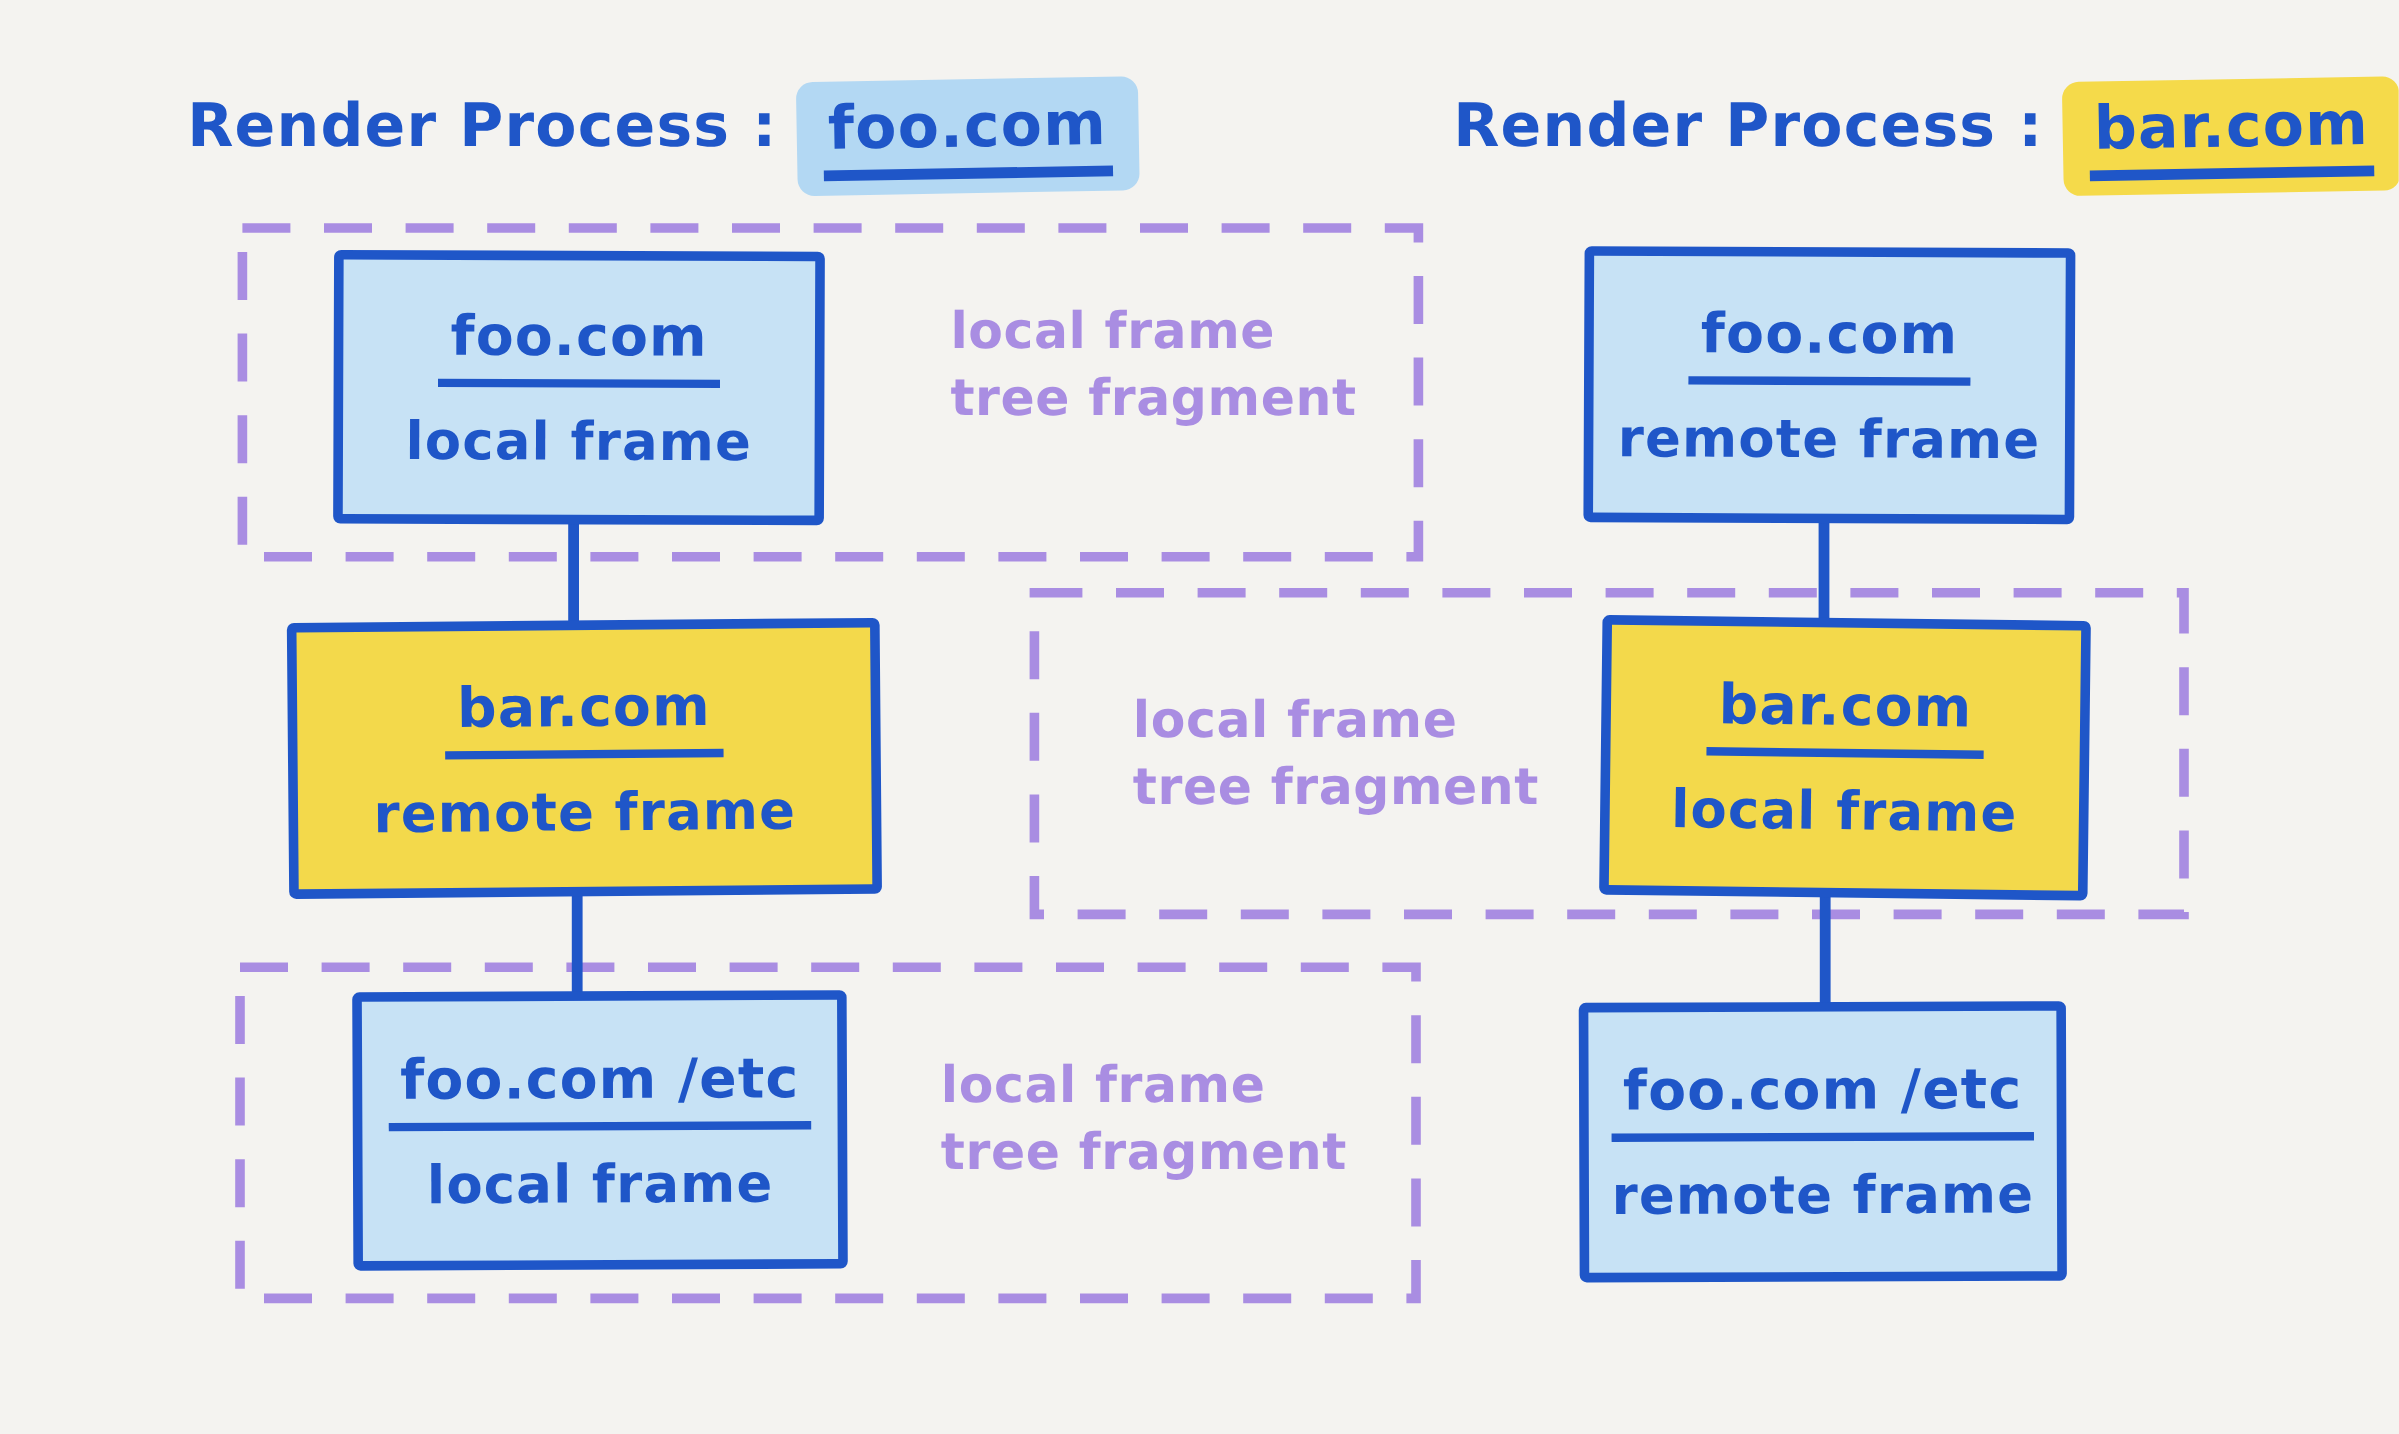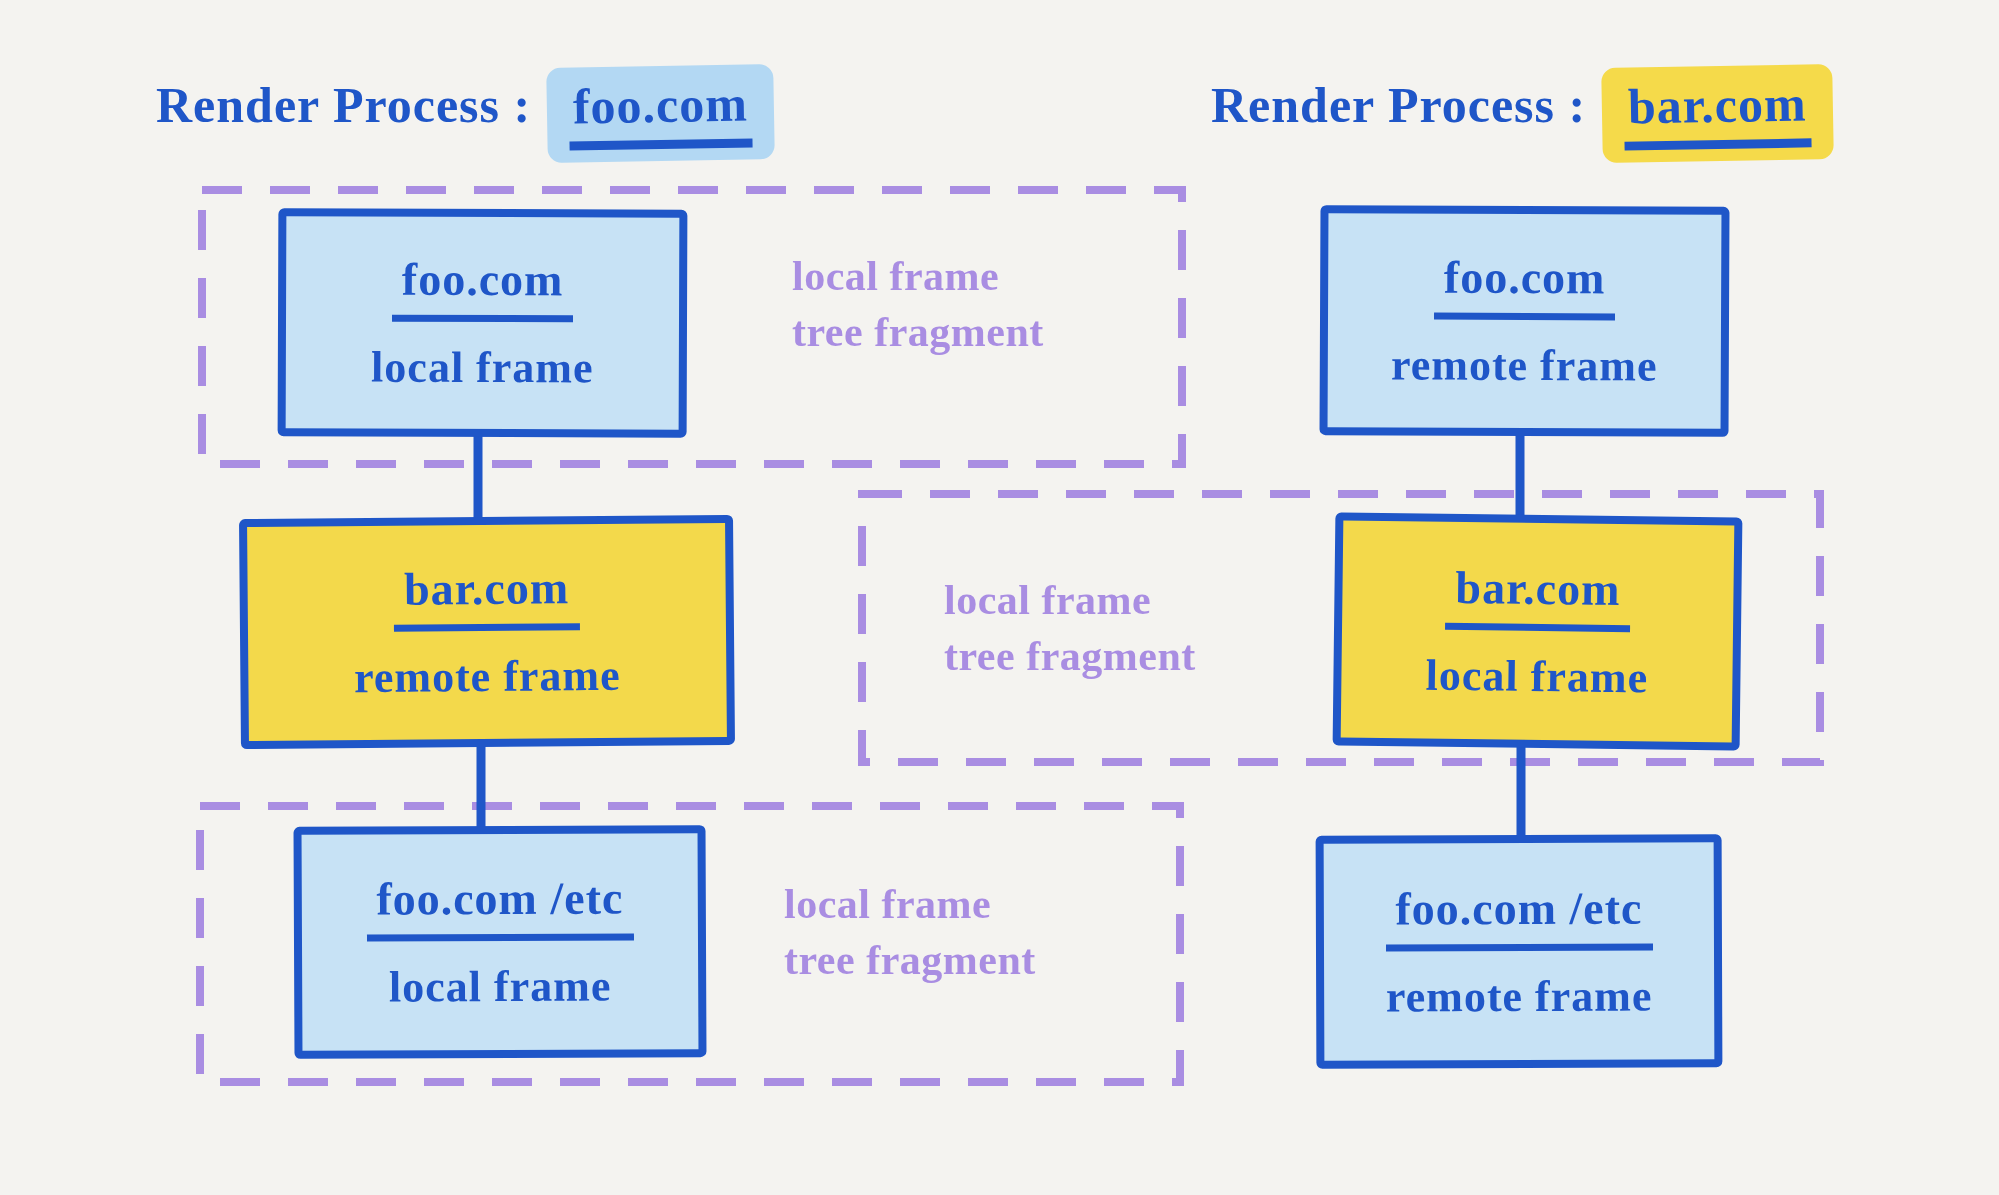--- a/index.html
+++ b/index.html
@@ -12,21 +12,20 @@
     --purple:#a98de2;
   }
   *{margin:0;padding:0;box-sizing:border-box;}
   html,body{background:var(--bg);}
   body{font-family:"DejaVu Sans", sans-serif;}
   #canvas{
     position:relative;
     width:1999px;height:1195px;
     background:var(--bg);
     overflow:hidden;
-    font-family:Liberation Serif, serif;
   }
   #shapes{position:absolute;inset:0;width:100%;height:100%;}
 
   
   .title{
     position:absolute;
     display:flex;align-items:baseline;
     color:var(--ink);
     font-size:50px;font-weight:700;letter-spacing:1px;
     white-space:nowrap;

